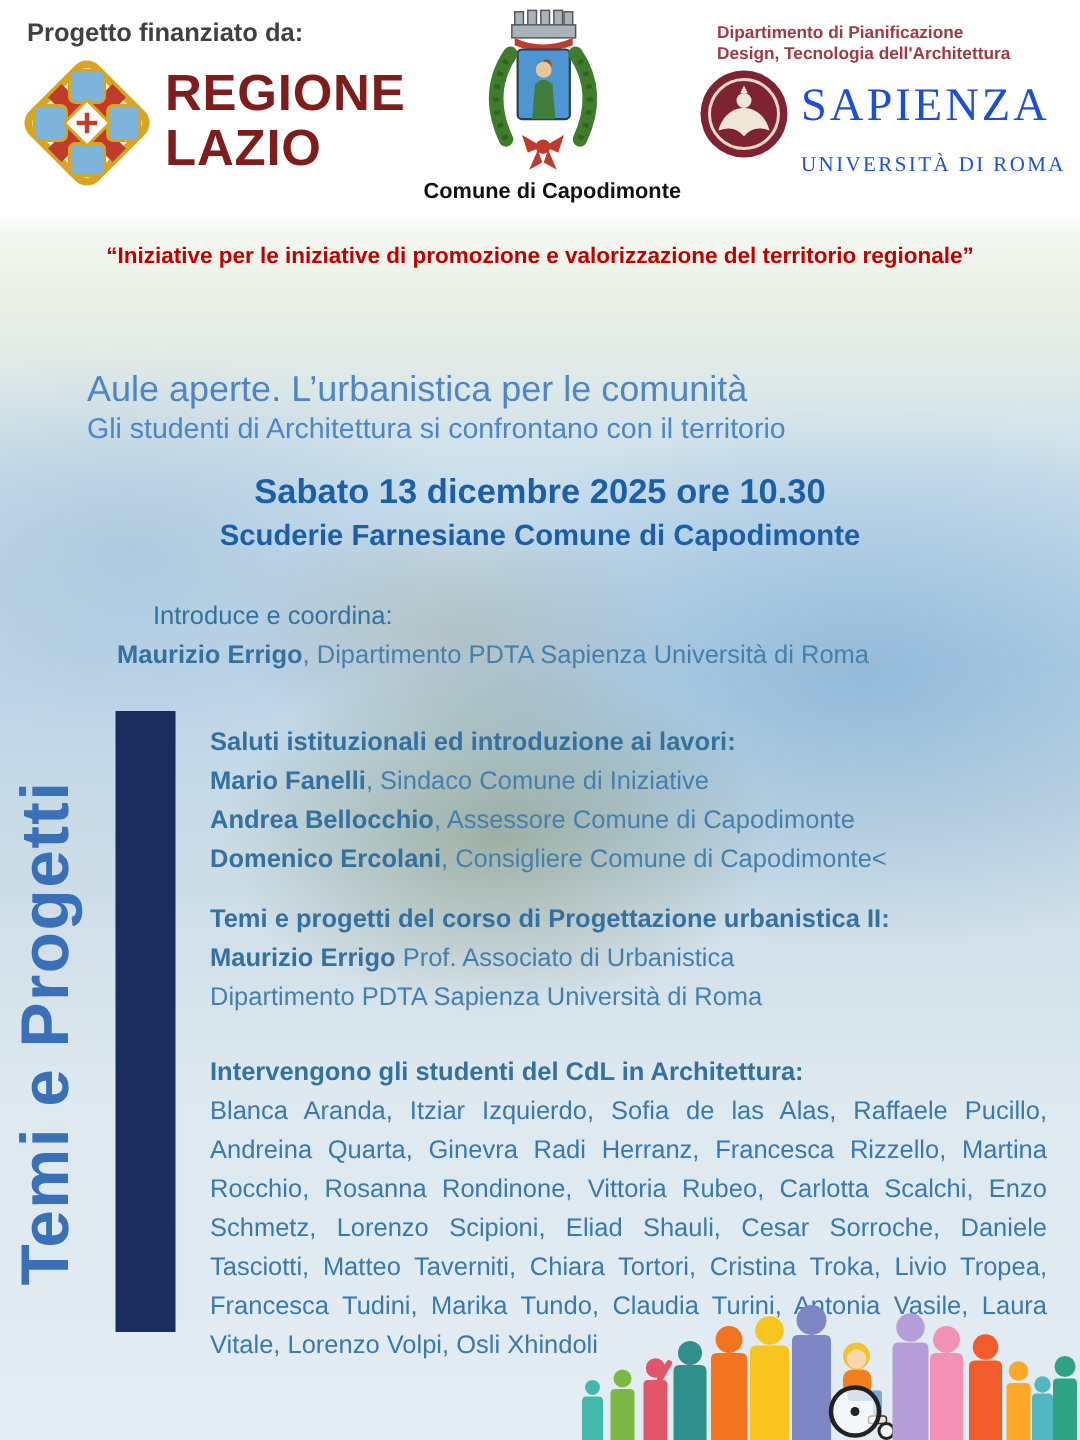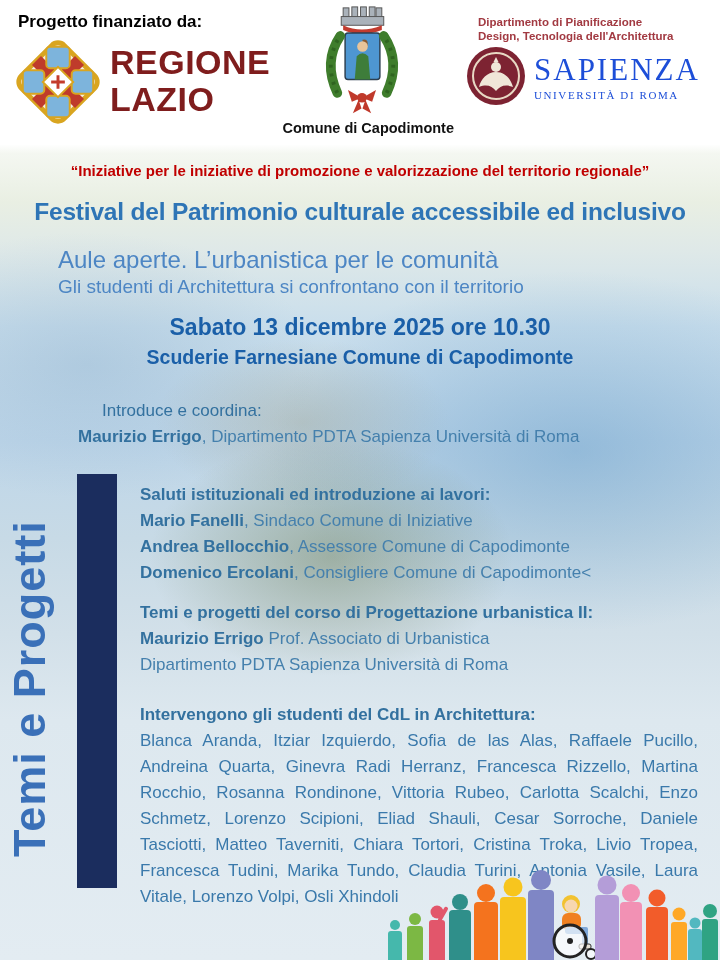--- a/index.html
+++ b/index.html
@@ -9,30 +9,30 @@
     background:
       radial-gradient(260px 170px at 46% 58%, rgba(86,104,56,0.38), rgba(86,104,56,0) 70%),
       radial-gradient(210px 120px at 42% 44%, rgba(155,152,122,0.32), rgba(155,152,122,0) 70%),
       radial-gradient(430px 250px at 80% 47%, rgba(88,148,196,0.42), rgba(88,148,196,0) 72%),
       radial-gradient(330px 190px at 12% 38%, rgba(118,158,192,0.28), rgba(118,158,192,0) 70%),
       linear-gradient(180deg,#ffffff 0%,#ffffff 15%,#f4f7f1 16%,#e9efe3 21%,#dfe9e8 26%,#c9deec 34%,#bed6e9 46%,#c7dae6 56%,#d2e0e9 66%,#dde8ef 75%,#e3ecf2 100%);
   }
   .abs{position:absolute;}
   
   .header{left:0;top:0;width:720px;height:145px;background:#ffffff;}
-  .funded{left:18px;top:12px;font-size:17px;font-weight:bold;color:#000000;}
+  .funded{left:18px;top:12px;font-size:17px;font-weight:bold;color:#404040;}
   .rl-crest{left:14px;top:38px;width:88px;height:88px;}
   .rl-word{left:110px;top:44px;font-size:34px;line-height:37px;font-weight:bold;color:#7f1d1d;letter-spacing:.5px;}
   .com-crest{left:316px;top:4px;width:92px;height:116px;}
   .com-caption{left:270px;top:120px;width:184px;text-align:right;font-size:14.5px;font-weight:bold;color:#111;}
   .dept{left:478px;top:15px;font-size:11.5px;line-height:14px;color:#a23a42;font-weight:bold;}
   .sap-seal{left:466px;top:46px;width:60px;height:60px;}
   .sap-word{left:534px;top:52px;color:#1d4ed8;font-family:"Liberation Serif", serif;}
   .sap-word .big{font-size:31px;letter-spacing:2px;}
-  .sap-word .small{font-size:11px;letter-spacing:1.6px;margin-top:1px;}
+  .sap-word .small{font-size:14px;letter-spacing:1.6px;margin-top:15px;}
   
   .quote{left:0;top:162px;width:720px;text-align:center;font-size:15px;font-weight:bold;color:#c00000;}
   .title{left:0;top:198px;width:720px;text-align:center;font-size:24.5px;font-weight:bold;color:#2e75b6;letter-spacing:-.2px;}
   .sub1{left:58px;top:246px;font-size:24px;color:#4d86c4;}
   .sub2{left:58px;top:276px;font-size:19px;color:#4d86c4;}
   .evdate{left:0;top:314px;width:720px;text-align:center;font-size:23px;font-weight:bold;color:#1a5fa8;}
   .evvenue{left:0;top:346px;width:720px;text-align:center;font-size:19.5px;font-weight:bold;color:#1a5fa8;}
   .intro{left:78px;top:398px;width:600px;font-size:17px;line-height:26px;color:#33719f;}
   .intro .lbl{font-weight:normal;margin-left:24px;}
   .bname{font-weight:bold;color:#33719f;}
@@ -122,21 +122,20 @@
       <circle cx="30" cy="21" r="5" fill="#f0e6d8"></circle>
       <path d="M30 26 C21 26 15 33 13 41 C21 38 26 40 30 45 C34 40 39 38 47 41 C45 33 39 26 30 26 Z" fill="#f0e6d8"></path>
     </svg>
     <div class="abs sap-word">
       <div class="big">SAPIENZA</div>
       <div class="small">UNIVERSITÀ DI ROMA</div>
     </div>
   </div>
 
   <div class="abs quote">“Iniziative per le iniziative di promozione e valorizzazione del territorio regionale”</div>
-  <div class="abs title">Festival del Patrimonio culturale accessibile ed inclusivo</div>
   <div class="abs sub1">Aule aperte. L’urbanistica per le comunità</div>
   <div class="abs sub2">Gli studenti di Architettura si confrontano con il territorio</div>
   <div class="abs evdate">Sabato 13 dicembre 2025 ore 10.30</div>
   <div class="abs evvenue">Scuderie Farnesiane Comune di Capodimonte</div>
 
   <div class="abs intro">
     <div class="lbl">Introduce e coordina:</div>
     <div><span class="bname">Maurizio Errigo</span><span class="brole">, Dipartimento PDTA Sapienza Università di Roma</span></div>
   </div>
 

